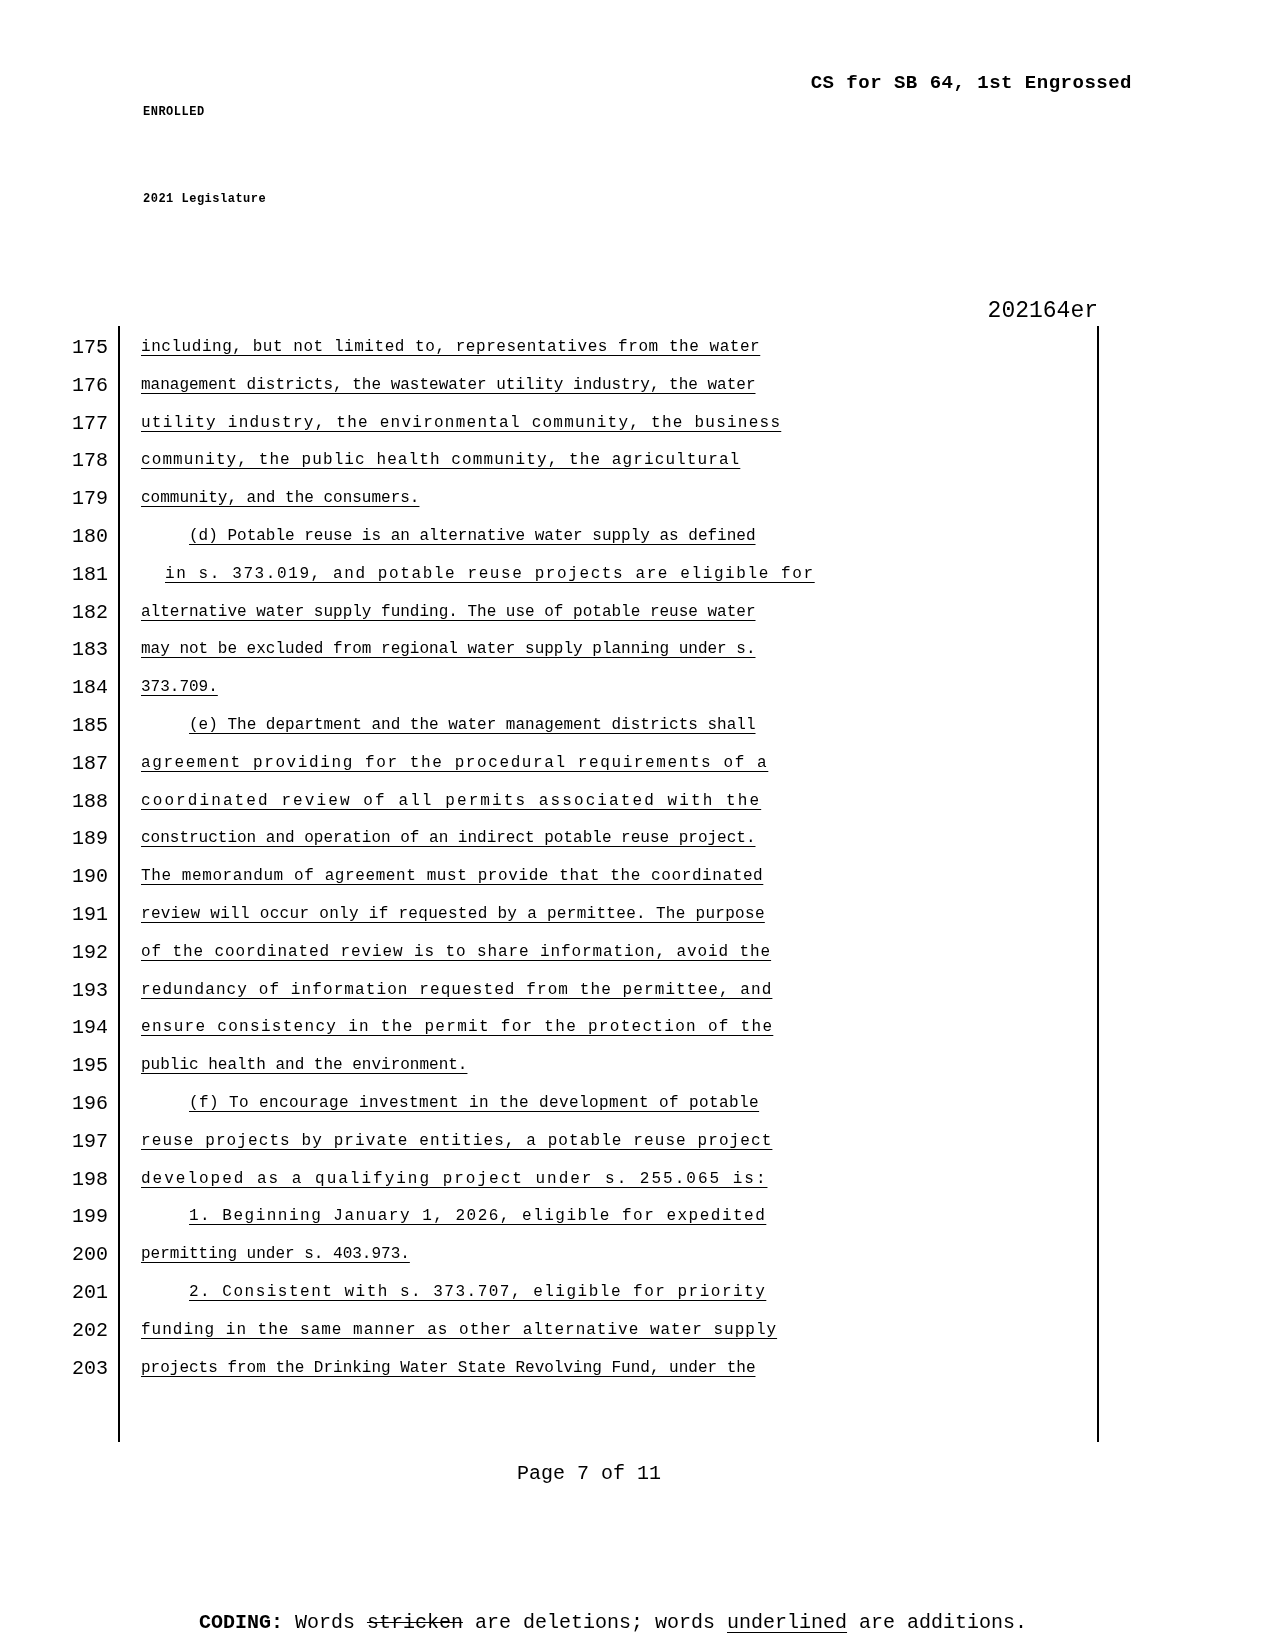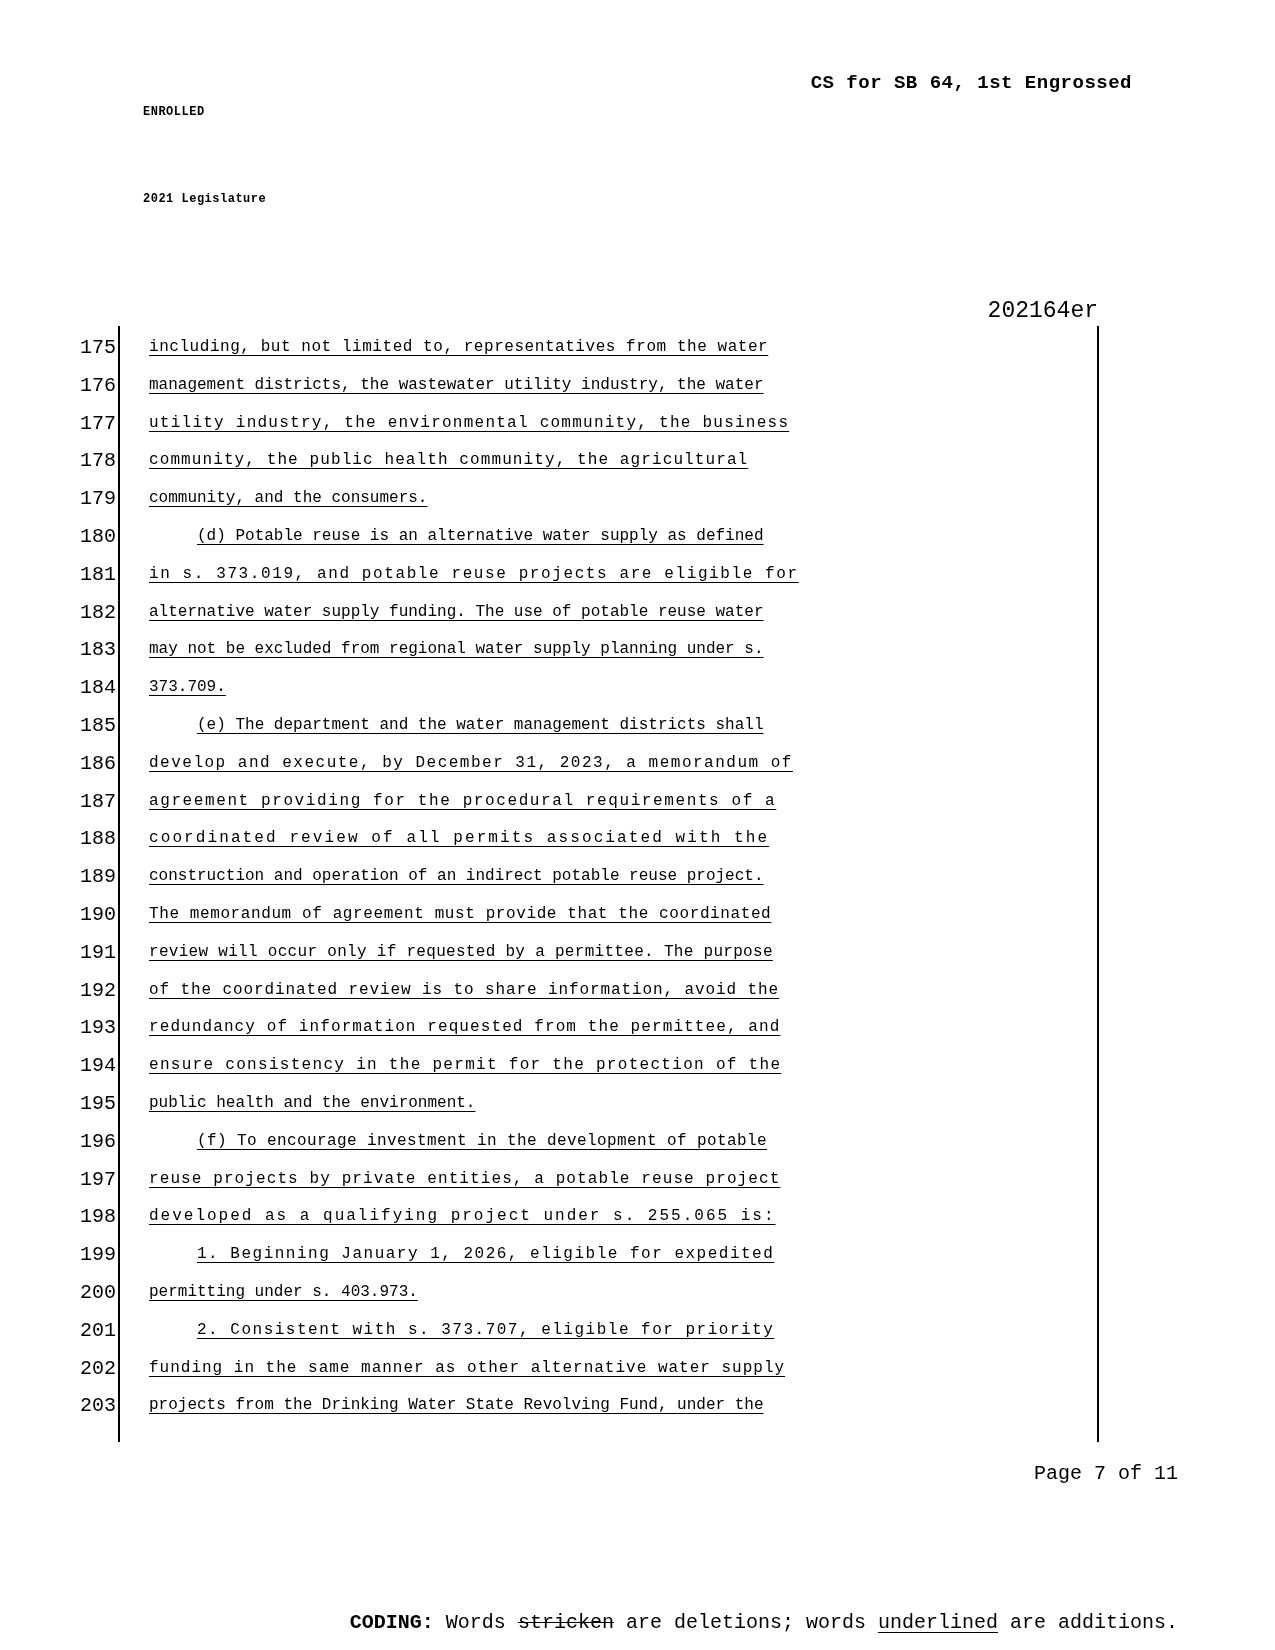--- a/index.html
+++ b/index.html
@@ -83,21 +83,21 @@
     left: 1097px;
     width: 2px;
     height: 1116px;
     background: #000000;
   }
 
   
   .lines {
     position: absolute;
     top: 6px;
-    left: 8px;
+    left: 0;
     width: 1172px;
   }
   .line {
     position: relative;
     height: 37.8px;
     display: block;
   }
   .line-num {
     position: absolute;
     left: 52px;
@@ -123,21 +123,21 @@
     text-underline-offset: 4px;
     text-decoration-thickness: 1px;
   }
   
 
   
   .footer {
     position: absolute;
     left: 0;
     width: 1178px;
-    text-align: right;
+    text-align: center;
   }
   .page-num {
     top: 1459px;
     font-size: 20px;
     line-height: 30px;
     white-space: pre;
   }
   .coding {
     top: 1578px;
     font-size: 20px;
@@ -195,41 +195,37 @@
         <div class="line">
           <div class="line-num">179</div>
           <div class="line-text"><span class="u">community, and the consumers.</span></div>
         </div>
         <div class="line">
           <div class="line-num">180</div>
           <div class="line-text"><span>     </span><span class="u">(d) Potable reuse is an alternative water supply as defined</span></div>
         </div>
         <div class="line">
           <div class="line-num">181</div>
-          <div class="line-text"><span class="u" style="letter-spacing: 1.6px;">in s. 373.019, and potable reuse projects are eligible for</span></div>
+          <div class="line-text"><span class="u" style="letter-spacing: 1.6px; margin-left: 24px;">in s. 373.019, and potable reuse projects are eligible for</span></div>
         </div>
         <div class="line">
           <div class="line-num">182</div>
           <div class="line-text"><span class="u">alternative water supply funding. The use of potable reuse water</span></div>
         </div>
         <div class="line">
           <div class="line-num">183</div>
           <div class="line-text"><span class="u">may not be excluded from regional water supply planning under s.</span></div>
         </div>
         <div class="line">
           <div class="line-num">184</div>
           <div class="line-text"><span class="u">373.709.</span></div>
         </div>
         <div class="line">
           <div class="line-num">185</div>
           <div class="line-text"><span>     </span><span class="u">(e) The department and the water management districts shall</span></div>
-        </div>
-        <div class="line">
-          <div class="line-num">186</div>
-          <div class="line-text"><span class="u" style="letter-spacing: 1.5px;">develop and execute, by December 31, 2023, a memorandum of</span></div>
         </div>
         <div class="line">
           <div class="line-num">187</div>
           <div class="line-text"><span class="u" style="letter-spacing: 1.6px;">agreement providing for the procedural requirements of a</span></div>
         </div>
         <div class="line">
           <div class="line-num">188</div>
           <div class="line-text"><span class="u" style="letter-spacing: 2.1px;">coordinated review of all permits associated with the</span></div>
         </div>
         <div class="line">

